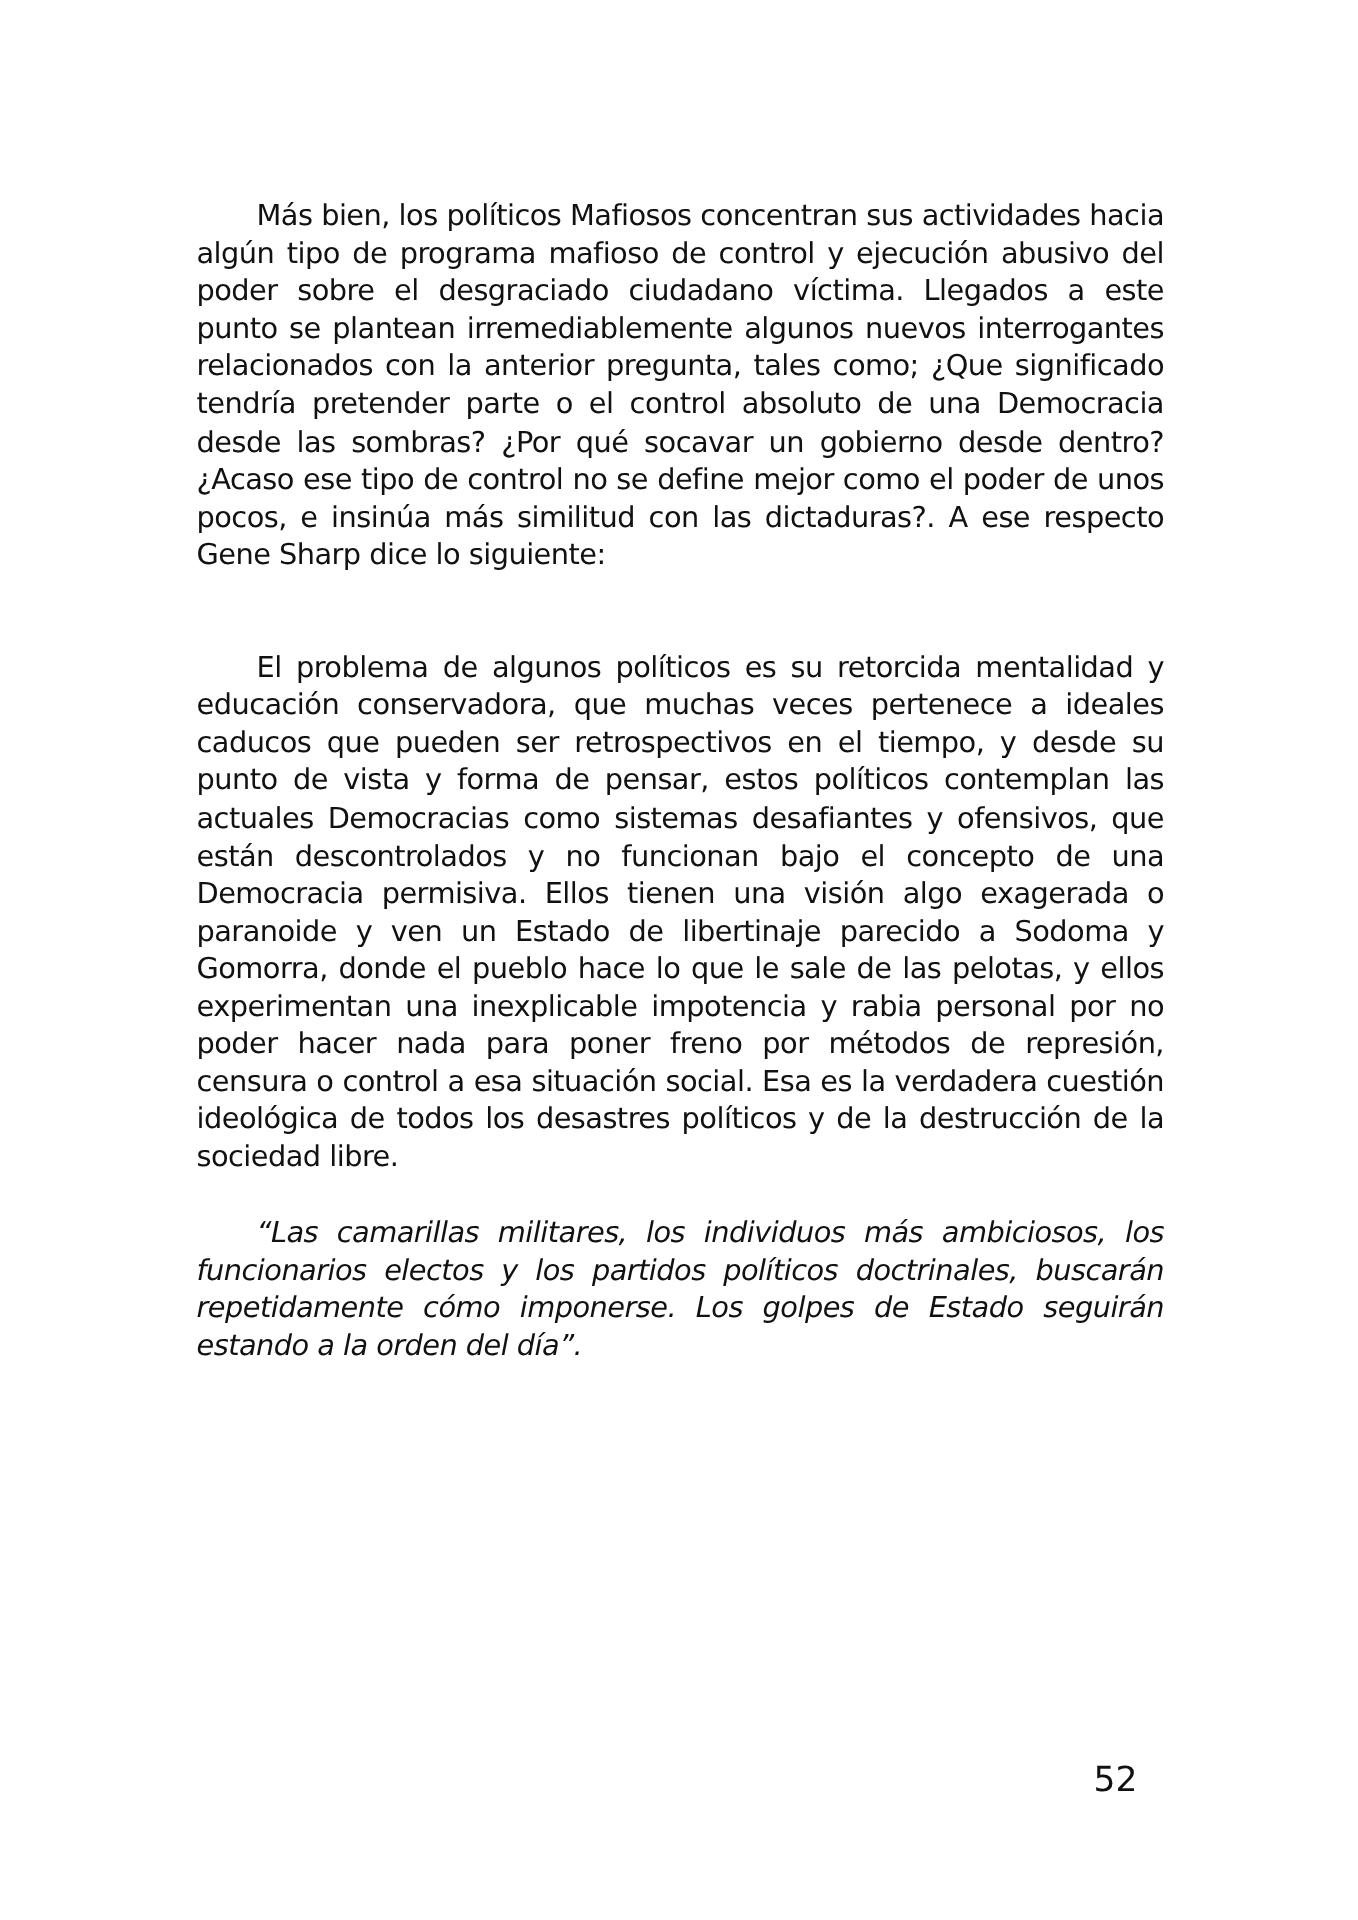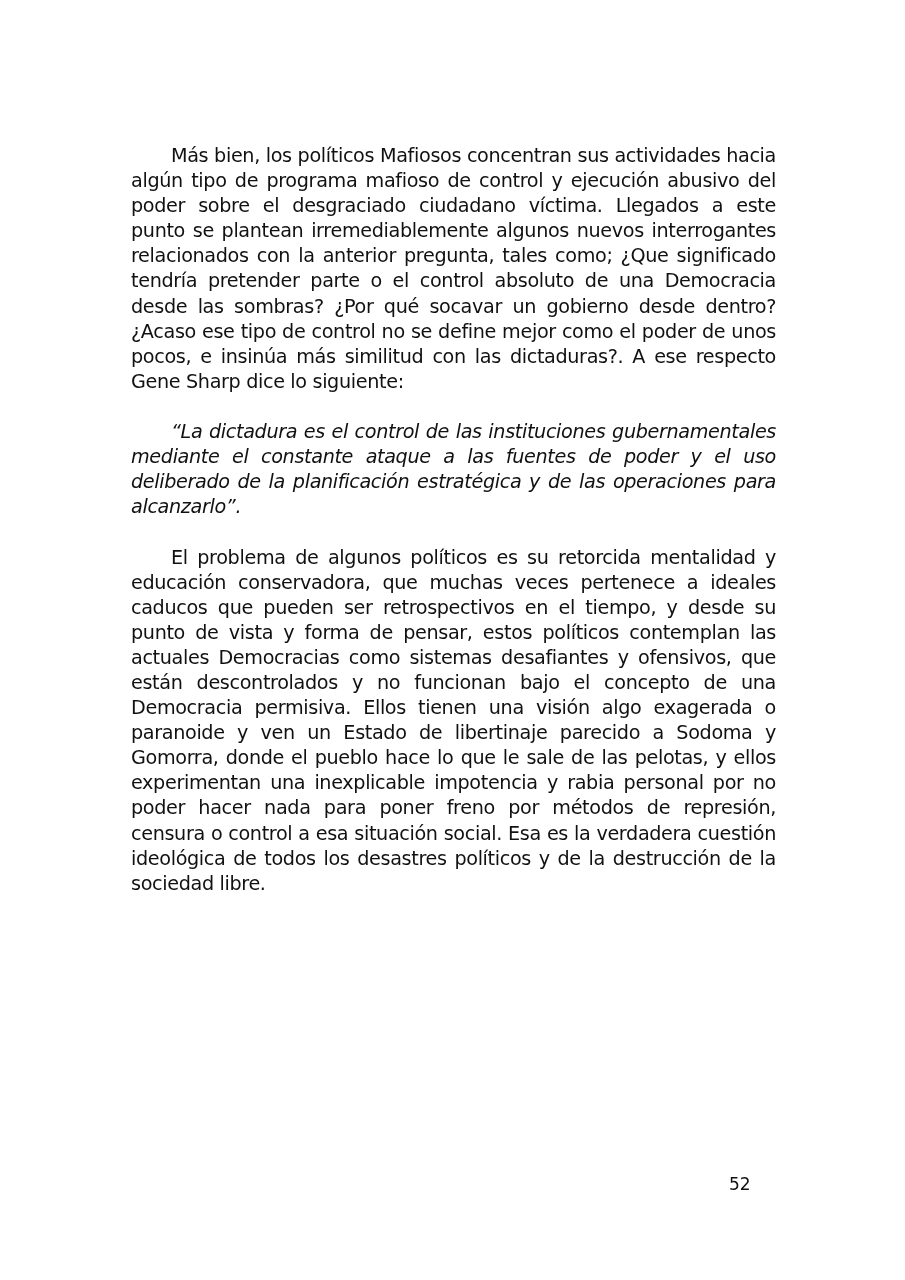--- a/index.html
+++ b/index.html
@@ -1,27 +1,27 @@
 <!DOCTYPE html>
 <html><head>
 <meta charset="utf-8">
 <style>
   html, body { margin: 0; padding: 0; background: #ffffff; }
   body { width: 905px; height: 1280px; position: relative; overflow: hidden; }
-  .page { position: absolute; left: 131px; top: 143px; width: 645px; color: #111; font-family: "DejaVu Sans", sans-serif; font-size: 19.2px; line-height: 25.1px; letter-spacing: -0.35px; }
+  .page { position: absolute; left: 131px; top: 131px; width: 645px; color: #111; font-family: "DejaVu Sans", sans-serif; font-size: 19.2px; line-height: 25.1px; letter-spacing: -0.35px; }
   .para { margin: 0; text-align: justify; text-indent: 40px; }
   .quote { font-style: italic; }
   .gap { height: 25.1px; }
-  .page-number { position: absolute; left: 729px; top: 1174px; font-family: "DejaVu Sans", sans-serif; font-size: 17px; color: #111; }
+  .page-number { position: absolute; left: 729px; top: 1174px; font-family: "DejaVu Sans", sans-serif; font-size: 23px; color: #111; }
 </style>
 </head>
 <body>
 
 <div class="page">
   <p class="para">Más bien, los políticos Mafiosos concentran sus actividades hacia algún tipo de programa mafioso de control y ejecución abusivo del poder sobre el desgraciado ciudadano víctima. Llegados a este punto se plantean irremediablemente algunos nuevos interrogantes relacionados con la anterior pregunta, tales como; ¿Que significado tendría pretender parte o el control absoluto de una Democracia desde las sombras? ¿Por qué socavar un gobierno desde dentro? ¿Acaso ese tipo de control no se define mejor como el poder de unos pocos, e insinúa más similitud con las dictaduras?. A ese respecto Gene Sharp dice lo siguiente:</p>
   <div class="gap"></div>
-  <p class="para quote">“La dictadura es el control de las instituciones gubernamentales mediante el constante ataque a las fuentes de poder y el uso deliberado de la planificación estratégica y de las operaciones para alcanzarlo”.</p>
   <div class="gap"></div>
   <p class="para">El problema de algunos políticos es su retorcida mentalidad y educación conservadora, que muchas veces pertenece a ideales caducos que pueden ser retrospectivos en el tiempo, y desde su punto de vista y forma de pensar, estos políticos contemplan las actuales Democracias como sistemas desafiantes y ofensivos, que están descontrolados y no funcionan bajo el concepto de una Democracia permisiva. Ellos tienen una visión algo exagerada o paranoide y ven un Estado de libertinaje parecido a Sodoma y Gomorra, donde el pueblo hace lo que le sale de las pelotas, y ellos experimentan una inexplicable impotencia y rabia personal por no poder hacer nada para poner freno por métodos de represión, censura o control a esa situación social. Esa es la verdadera cuestión ideológica de todos los desastres políticos y de la destrucción de la sociedad libre.</p>
   <div class="gap"></div>
+  <p class="para quote">“Las camarillas militares, los individuos más ambiciosos, los funcionarios electos y los partidos políticos doctrinales, buscarán repetidamente cómo imponerse. Los golpes de Estado seguirán estando a la orden del día”.</p>
 </div>
 
 <div class="page-number">52</div>
 
 </body></html>

